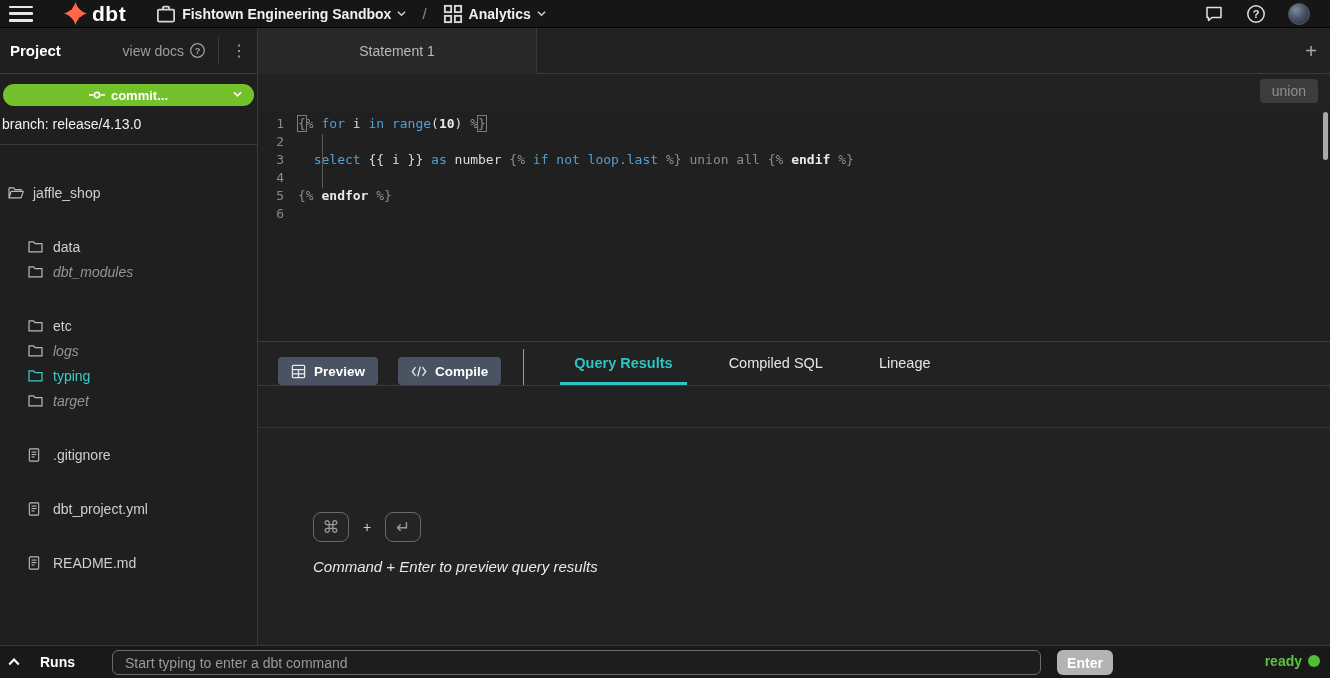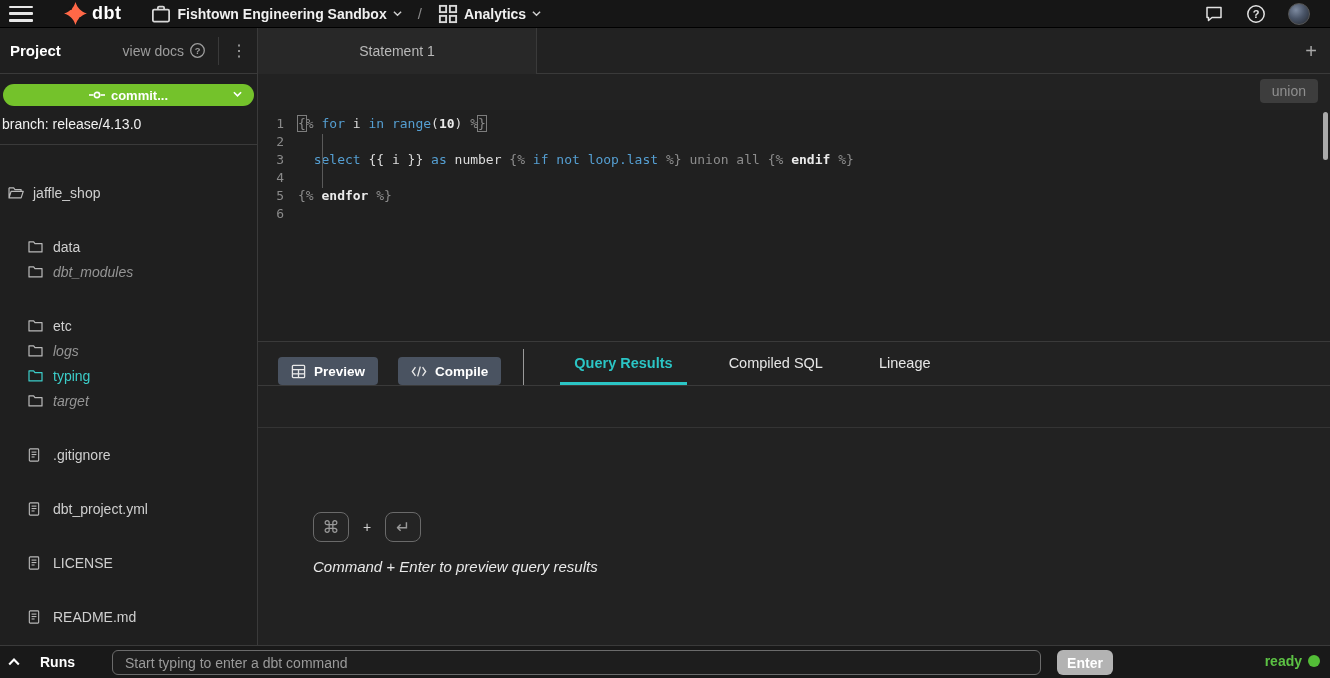--- a/index.html
+++ b/index.html
@@ -8,21 +8,21 @@
 
   
   #topbar { position:absolute; left:0; top:0; width:1330px; height:28px;
             background:#161616; border-bottom:1px solid #000; display:flex;
             align-items:center; color:#f5f5f5; z-index:5; }
   #hamburger { width:24px; height:16px; margin-left:9px; display:flex; flex-direction:column;
                justify-content:space-between; cursor:pointer; }
   #hamburger span { display:block; height:2.5px; background:#e8e8e8; border-radius:1px; }
   #logo { display:flex; align-items:center; margin-left:30px; }
   #logo svg { margin-right:4px; }
-  #logo .logo-text { font-size:18px; font-weight:bold; letter-spacing:0.5px; color:#fff; }
+  #logo .logo-text { font-size:21px; font-weight:bold; letter-spacing:0.5px; color:#fff; }
   .crumb { display:flex; align-items:center; gap:6px; margin-left:30px; cursor:pointer; }
   .crumb .lbl { font-size:14px; font-weight:bold; color:#f0f0f0; }
   .chev { width:9px; height:9px; }
   .slash { color:#8a8a8a; font-size:15px; margin-left:16px; }
   .crumb2 { margin-left:16px; }
   #topbar-right { margin-left:auto; display:flex; align-items:center; gap:22px; margin-right:20px; }
   .tb-icon { width:20px; height:20px; cursor:pointer; color:#e2e2e2; }
   #avatar { width:22px; height:22px; border-radius:50%;
             background:radial-gradient(circle at 35% 30%, #7d8aa0 0%, #4a5568 45%, #23272e 100%);
             border:1px solid #555; cursor:pointer; }
@@ -279,31 +279,20 @@
       </div>
       <div class="tree-row lv1 t-normal">
         <span class="t-icon">
           <svg width="12" height="14" viewBox="0 0 12 15" fill="none" stroke="currentColor" stroke-width="1.2">
             <rect x="1" y="1" width="10" height="13" rx="1"></rect>
             <line x1="3.4" y1="4.4" x2="8.6" y2="4.4"></line>
             <line x1="3.4" y1="7" x2="8.6" y2="7"></line>
             <line x1="3.4" y1="9.6" x2="6.6" y2="9.6"></line>
           </svg>
         </span>
-        <span>LICENSE</span>
-      </div>
-      <div class="tree-row lv1 t-normal">
-        <span class="t-icon">
-          <svg width="12" height="14" viewBox="0 0 12 15" fill="none" stroke="currentColor" stroke-width="1.2">
-            <rect x="1" y="1" width="10" height="13" rx="1"></rect>
-            <line x1="3.4" y1="4.4" x2="8.6" y2="4.4"></line>
-            <line x1="3.4" y1="7" x2="8.6" y2="7"></line>
-            <line x1="3.4" y1="9.6" x2="6.6" y2="9.6"></line>
-          </svg>
-        </span>
         <span>README.md</span>
       </div>
     </div>
 </div>
 
 <div id="main">
   <div id="tabbar">
     <div id="tab-statement">Statement 1</div>
     <div id="new-tab">+</div>
   </div>

